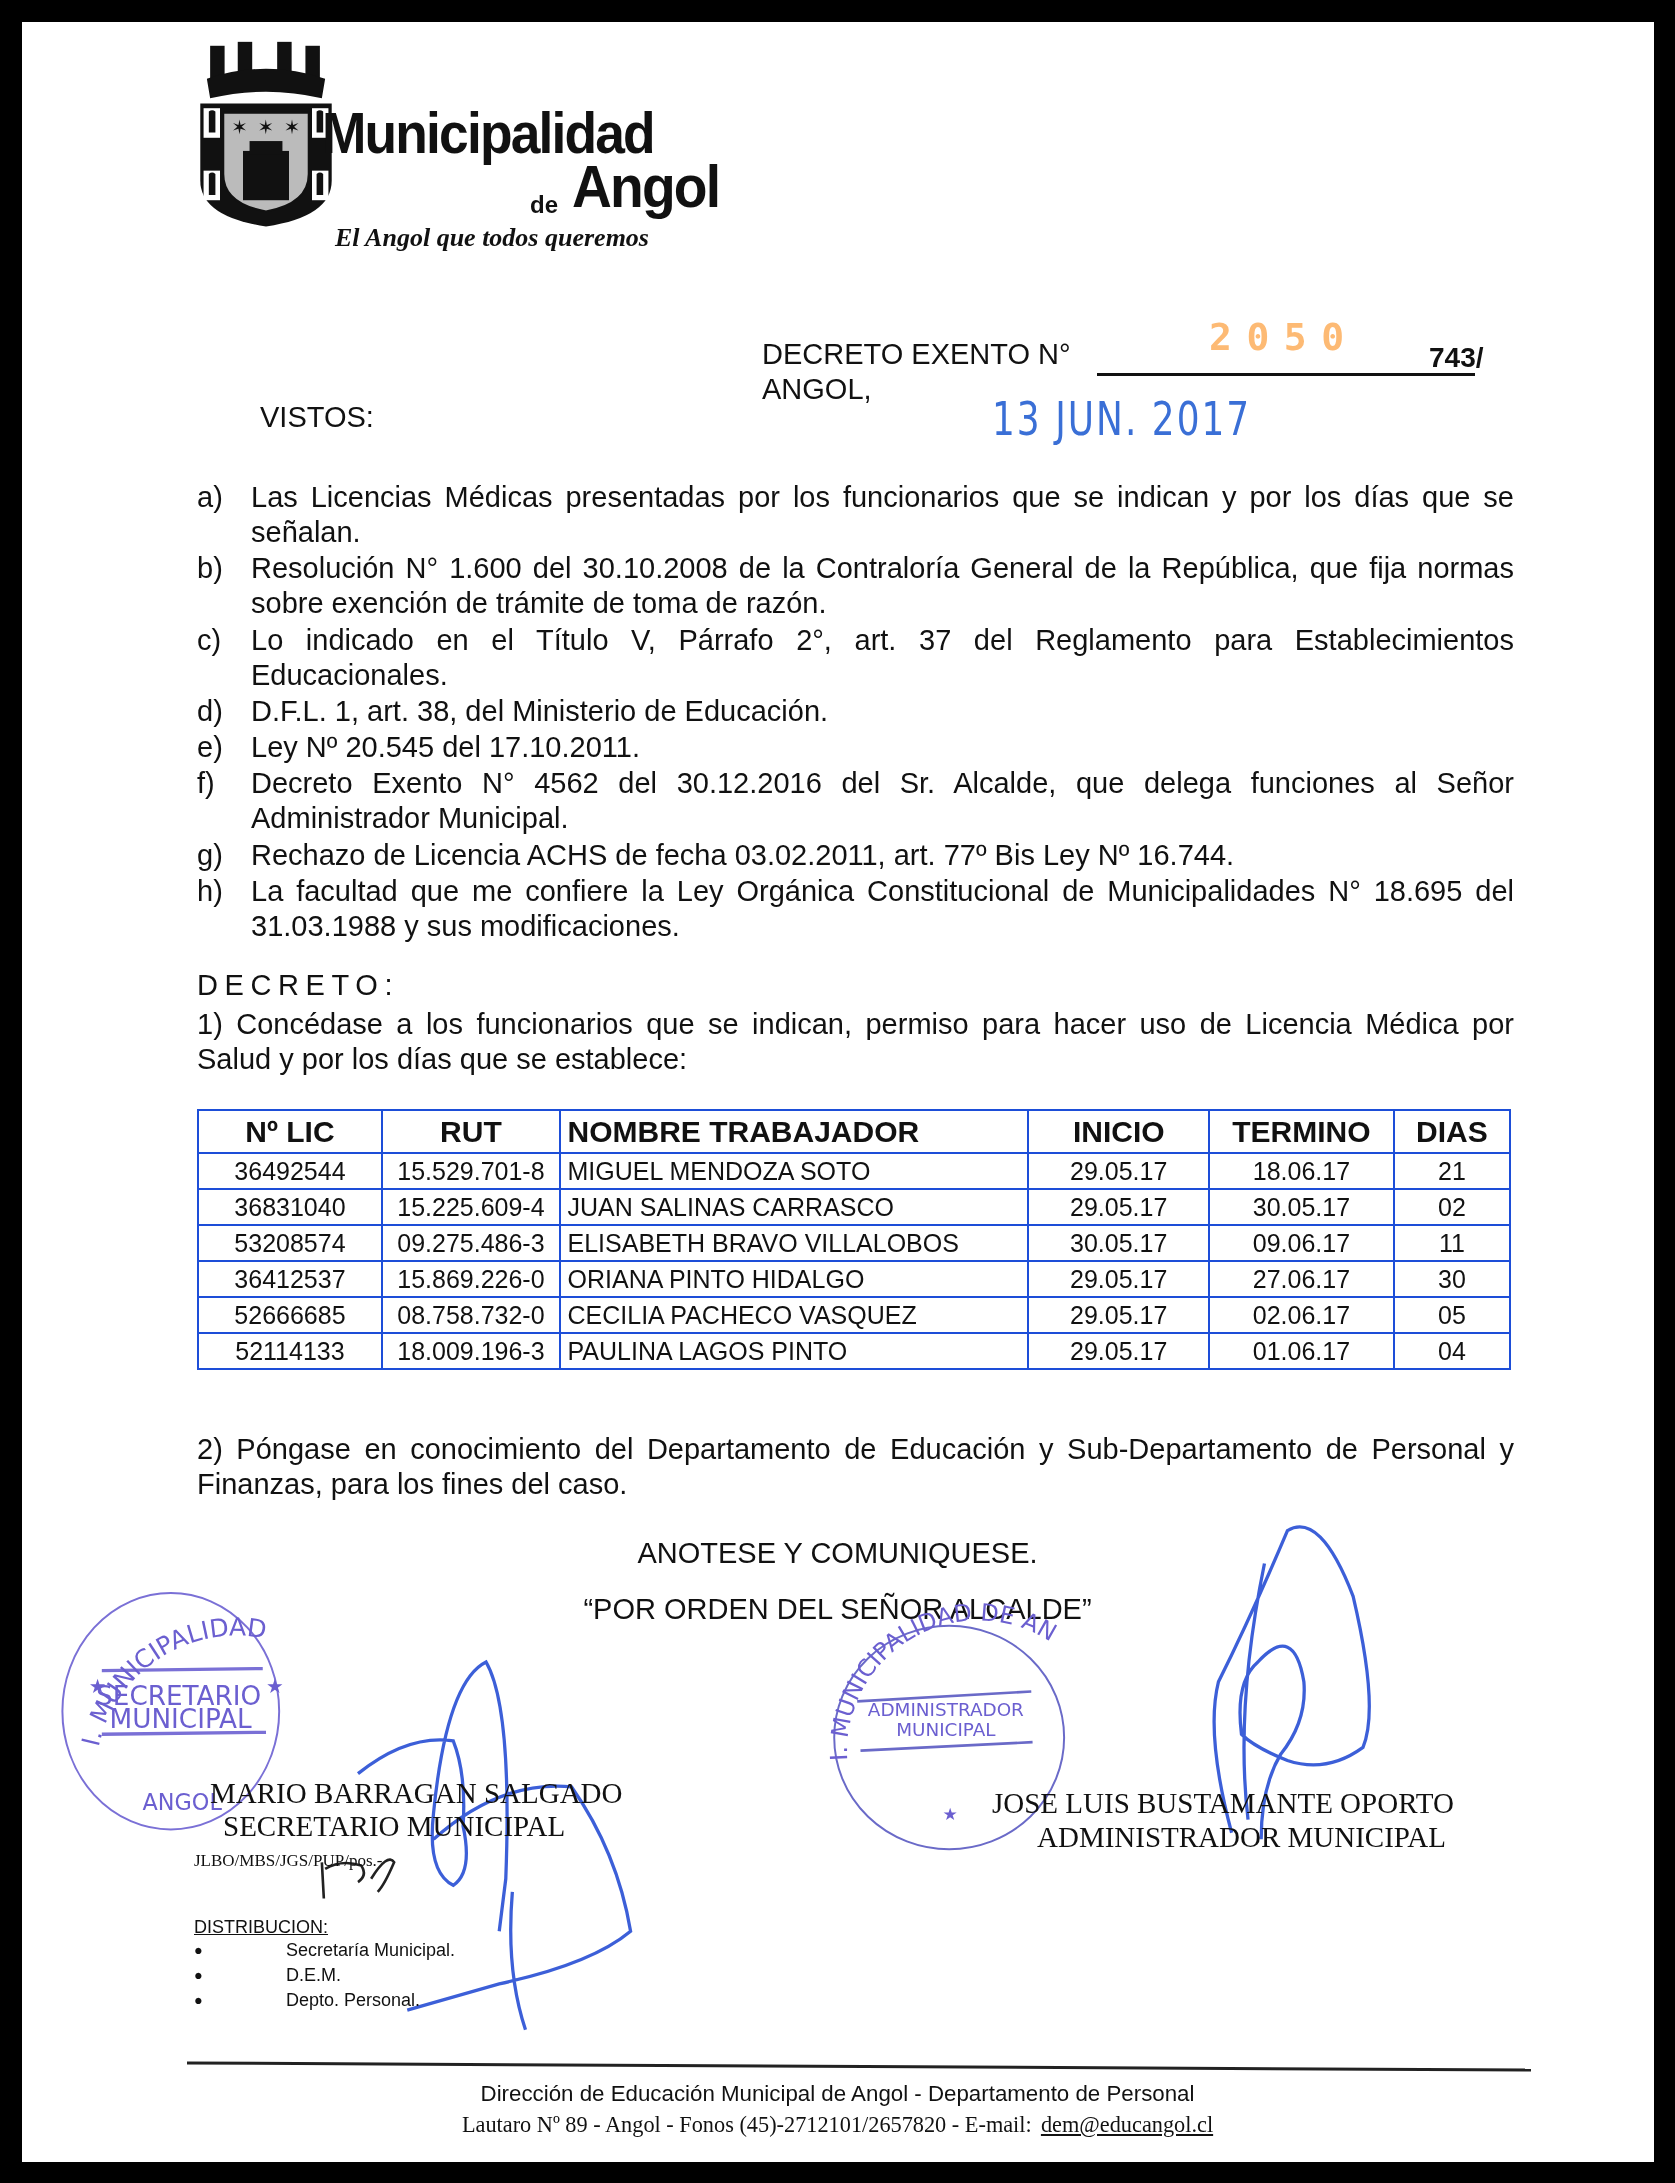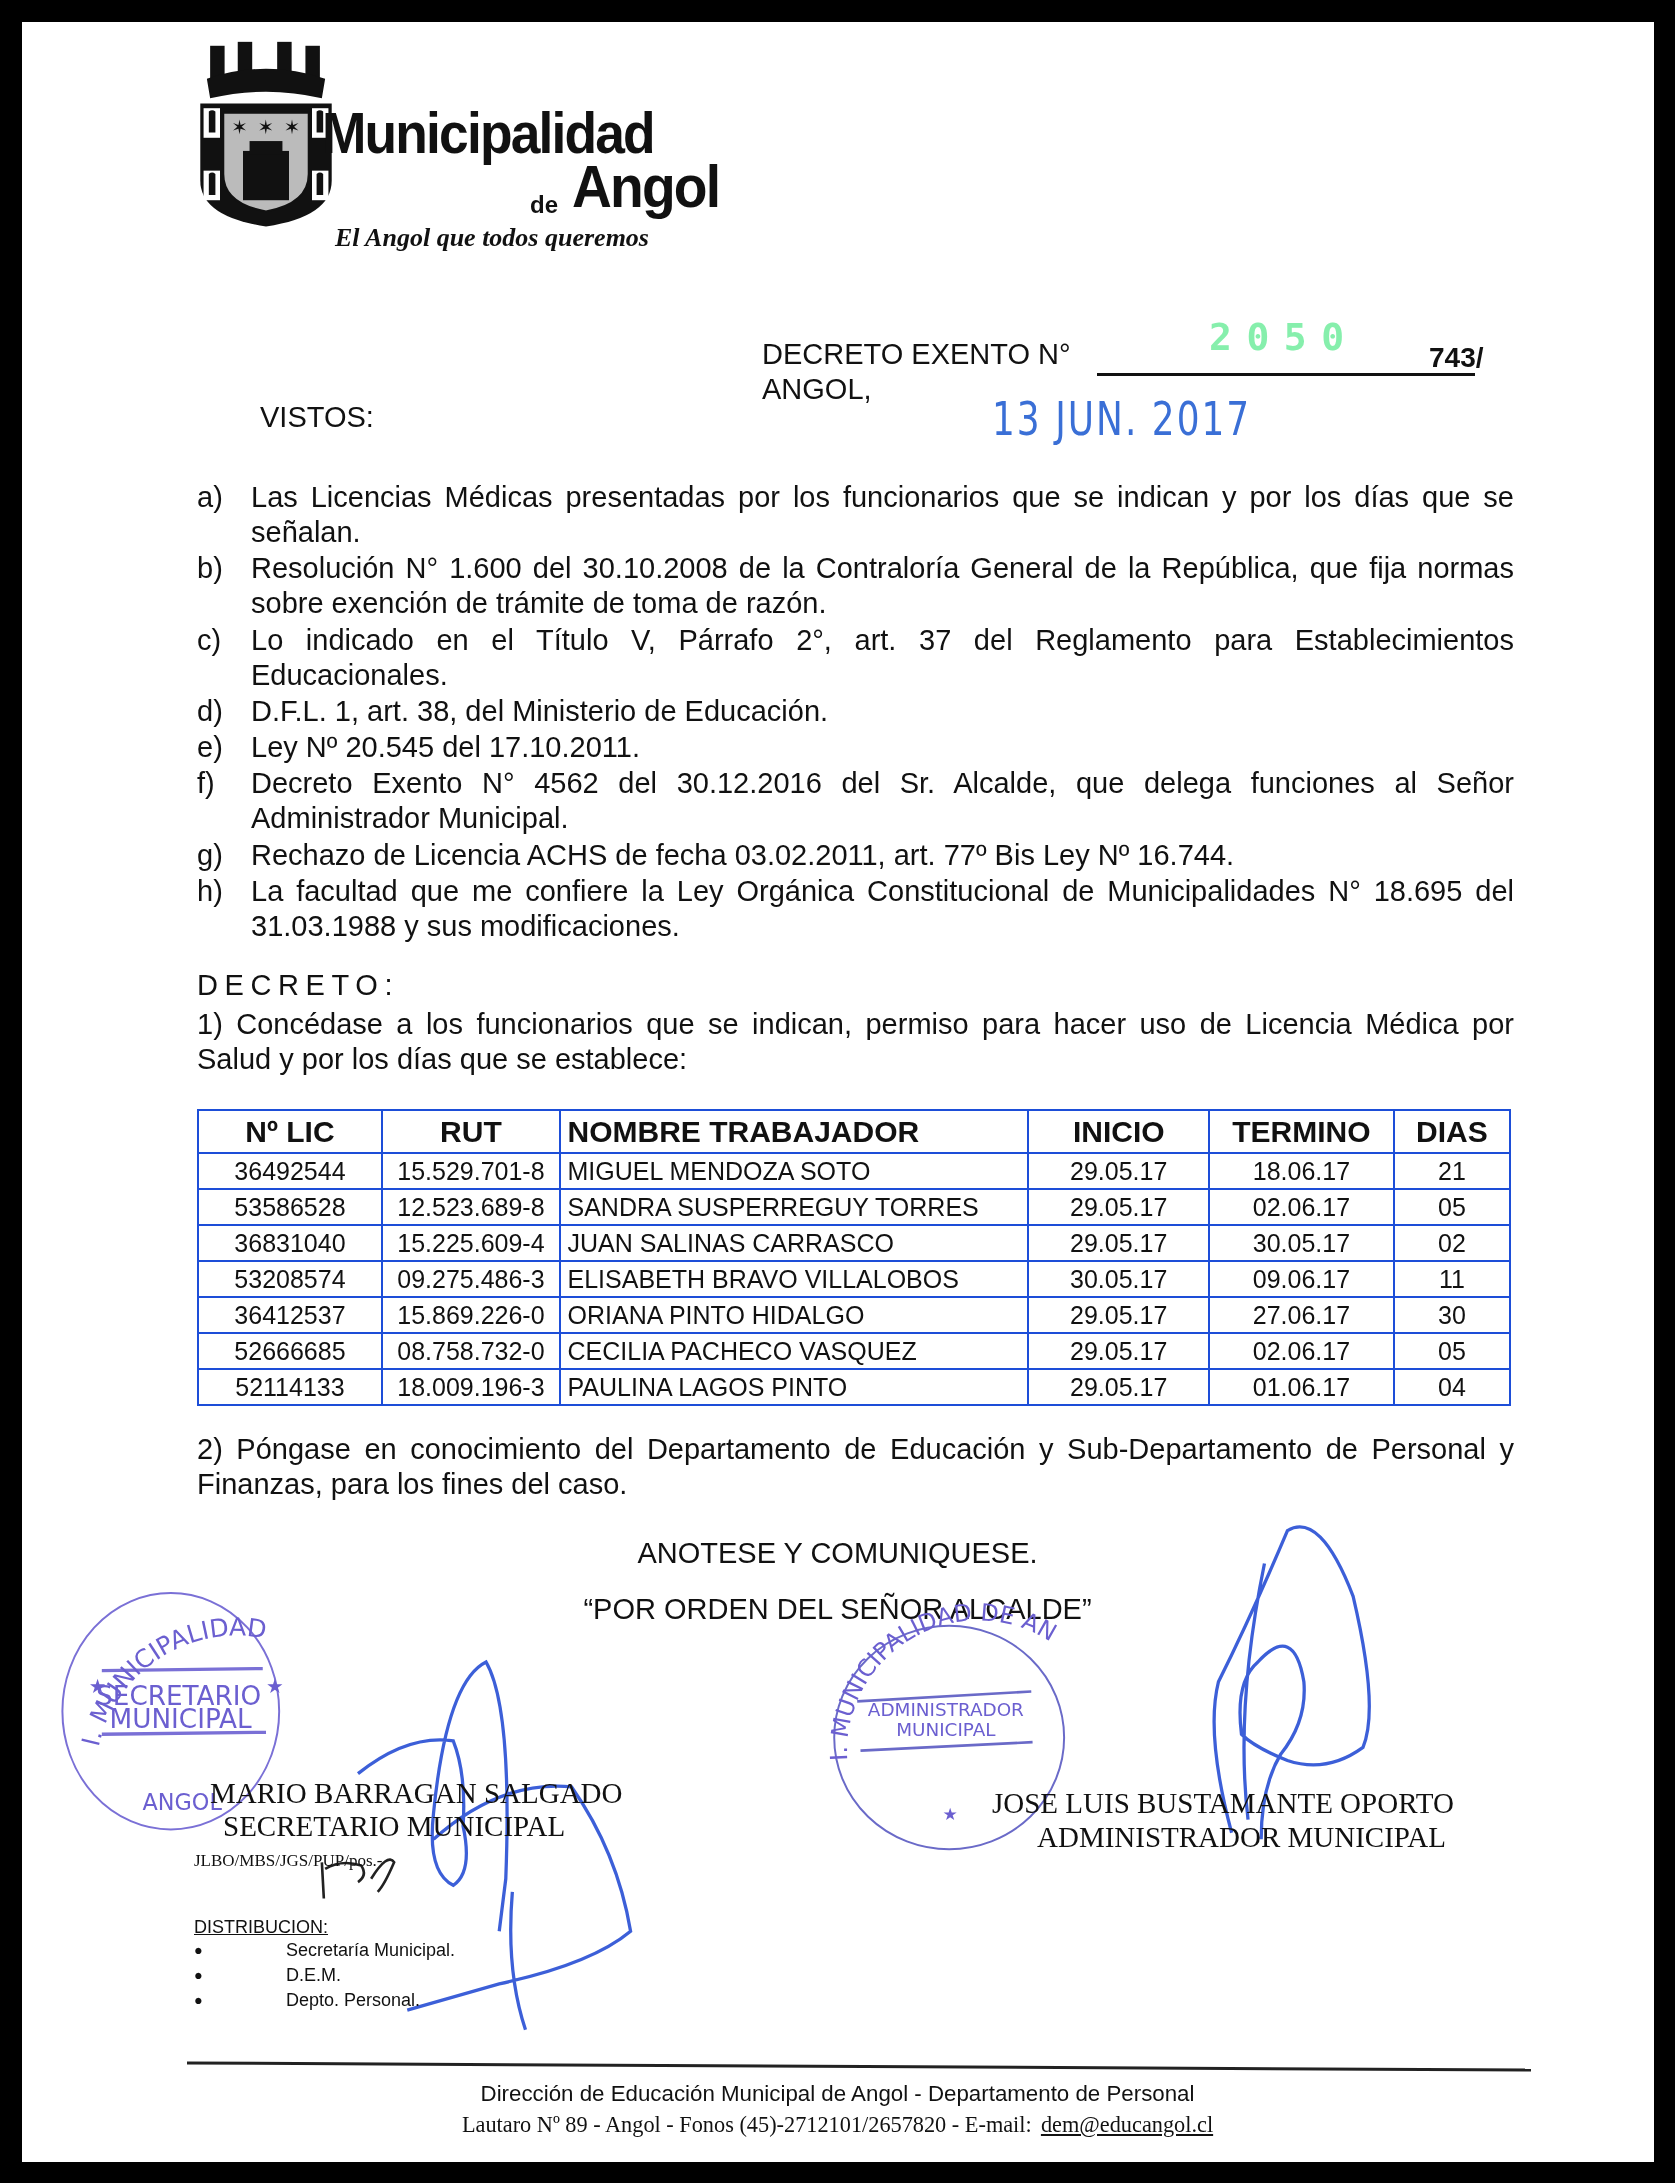--- a/index.html
+++ b/index.html
@@ -14,21 +14,21 @@
   
   .crest { position: absolute; left: 197px; top: 39px; width: 138px; height: 191px; }
   .brand-1 { position: absolute; left: 322px; top: 99px; font-family: "Liberation Sans", sans-serif; font-weight: 700; font-size: 58px; letter-spacing: -2px; color: #111; transform: scaleX(0.92); transform-origin: left; }
   .brand-de { position: absolute; left: 530px; top: 191px; font-weight: 700; font-size: 24px; }
   .brand-2 { position: absolute; left: 572px; top: 152px; font-weight: 700; font-size: 60px; letter-spacing: -2px; transform: scaleX(0.92); transform-origin: left; }
   .slogan { position: absolute; left: 335px; top: 223px; font-family: "Liberation Serif", serif; font-style: italic; font-weight: 700; font-size: 26px; }
 
   
   .decree-label { position: absolute; left: 762px; top: 338px; font-size: 29px; }
   .decree-line { position: absolute; left: 1097px; top: 373px; width: 378px; height: 3.3px; background: #111; }
-  .stamp-num { position: absolute; left: 1209px; top: 315px; font-size: 38px; font-weight: 700; color: #86efac; letter-spacing: 14.5px; font-family: "DejaVu Sans Mono", monospace; }
+  .stamp-num { position: absolute; left: 1209px; top: 315px; font-size: 38px; font-weight: 700; color: #fdba74; letter-spacing: 14.5px; font-family: "DejaVu Sans Mono", monospace; }
   .suffix { position: absolute; left: 1429px; top: 342px; font-size: 28px; font-weight: 700; }
   .city { position: absolute; left: 762px; top: 373px; font-size: 29px; }
   .stamp-date { position: absolute; left: 992px; top: 392px; font-size: 46px; color: #3a6fd6; letter-spacing: 2.6px; font-family: "DejaVu Sans", sans-serif; transform: scaleX(0.78); transform-origin: left; }
   .vistos { position: absolute; left: 260px; top: 401px; font-size: 29px; }
 
   
   .list { position: absolute; left: 197px; width: 1317px; font-size: 29px; line-height: 35px; }
   .item { position: relative; padding-left: 54px; text-align: justify; margin-bottom: 1.3px; }
   .item .mark { position: absolute; left: 0; top: 0; }
   .decreto-h { position: absolute; left: 197px; top: 969px; font-size: 29px; letter-spacing: 6.6px; }
@@ -139,28 +139,20 @@
   <tbody id="tbody">
       <tr>
         <td class="c1">36492544</td>
         <td class="c2">15.529.701-8</td>
         <td class="c3 name">MIGUEL MENDOZA SOTO</td>
         <td class="c4">29.05.17</td>
         <td class="c5">18.06.17</td>
         <td class="c6">21</td>
       </tr>
       <tr>
-        <td class="c1">53586528</td>
-        <td class="c2">12.523.689-8</td>
-        <td class="c3 name">SANDRA SUSPERREGUY TORRES</td>
-        <td class="c4">29.05.17</td>
-        <td class="c5">02.06.17</td>
-        <td class="c6">05</td>
-      </tr>
-      <tr>
         <td class="c1">36831040</td>
         <td class="c2">15.225.609-4</td>
         <td class="c3 name">JUAN SALINAS CARRASCO</td>
         <td class="c4">29.05.17</td>
         <td class="c5">30.05.17</td>
         <td class="c6">02</td>
       </tr>
       <tr>
         <td class="c1">53208574</td>
         <td class="c2">09.275.486-3</td>

